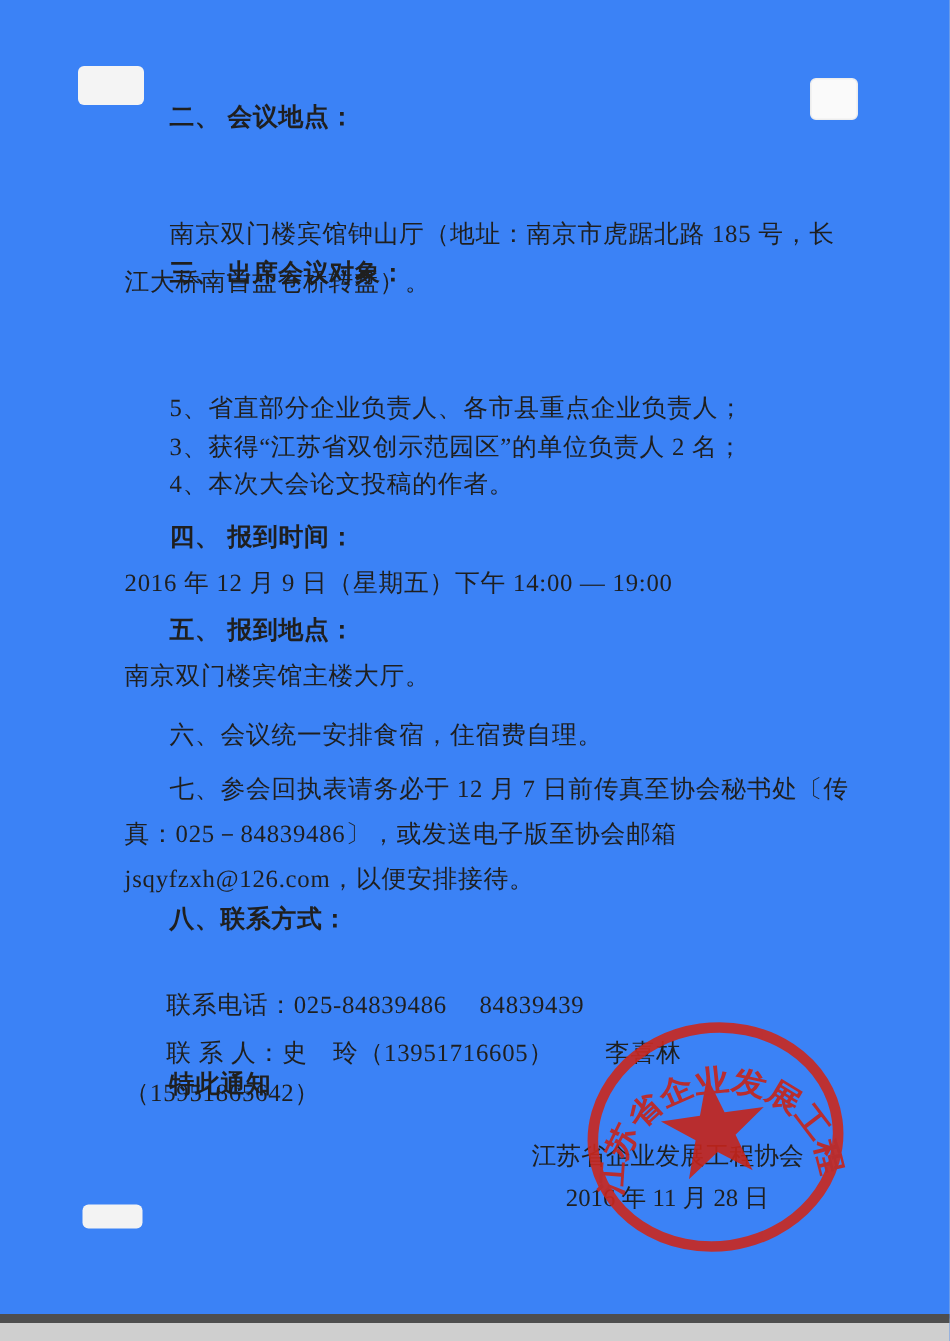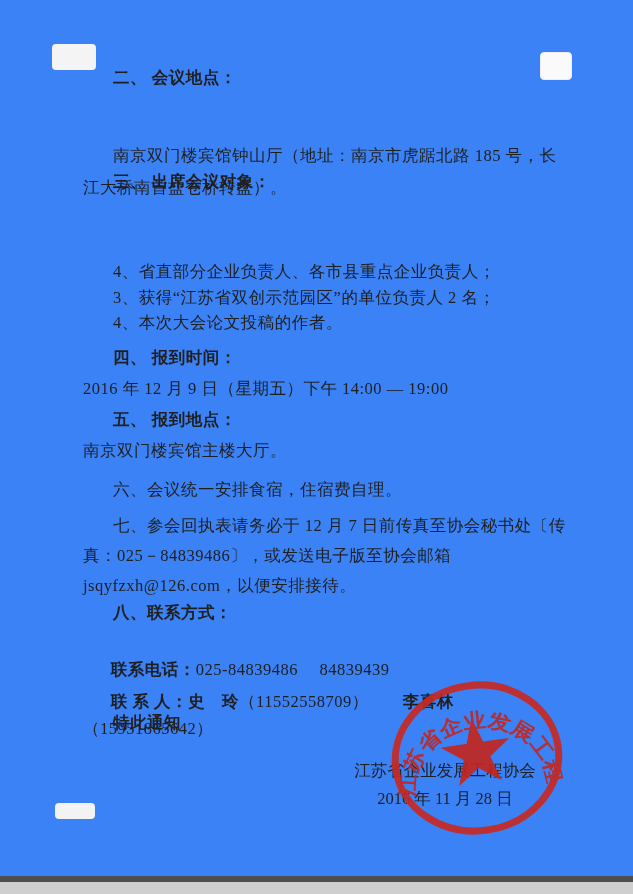--- a/index.html
+++ b/index.html
@@ -22,21 +22,21 @@
   .line{
     position:absolute;left:83px;width:486px;
     font-size:16.5px;line-height:27px;
     letter-spacing:0.5px;
     white-space:pre-wrap;
   }
   .heading{font-weight:700;}
   .indent{text-indent:30px;}
   .lh33{line-height:32px;margin-top:36px;}
   .lh30{line-height:30px;}
-  .bold{font-weight:700;}
+  .bold{font-weight:400;}
   .sign-block{
     position:absolute;left:330px;top:757px;width:230px;
     text-align:center;font-size:16.5px;line-height:28px;
   }
   .seal{
     position:absolute;left:388px;top:678px;width:178px;height:160px;
     transform:rotate(-8deg);
     opacity:0.9;
     pointer-events:none;
   }
@@ -54,42 +54,42 @@
     <div class="artifact a1"></div>
     <div class="artifact a2"></div>
     <div class="artifact a3"></div>
 
     <div class="line heading indent" style="top:64px">二、 会议地点：</div>
 
     <div class="line indent lh33" style="top:104px">南京双门楼宾馆钟山厅（地址：南京市虎踞北路 185 号，长江大桥南首盐仓桥转盘）。</div>
 
     <div class="line heading indent" style="top:168px">三、 出席会议对象：</div>
 
-    <div class="line indent" style="top:258px">4、省直部分企业负责人、各市县重点企业负责人；</div>
+    <div class="line indent" style="top:258px">5、省直部分企业负责人、各市县重点企业负责人；</div>
     <div class="line indent" style="top:284px">3、获得“江苏省双创示范园区”的单位负责人 2 名；</div>
     <div class="line indent" style="top:309px">4、本次大会论文投稿的作者。</div>
 
     <div class="line heading indent" style="top:344px">四、 报到时间：</div>
     <div class="line" style="top:375px">2016 年 12 月 9 日（星期五）下午 14:00 — 19:00</div>
 
     <div class="line heading indent" style="top:406px">五、 报到地点：</div>
     <div class="line indent" style="top:476px">六、会议统一安排食宿，住宿费自理。</div>
 
     <div class="line" style="top:437px">南京双门楼宾馆主楼大厅。</div>
 
     <div class="line indent lh30" style="top:511px">七、参会回执表请务必于 12 月 7 日前传真至协会秘书处〔传真：025－84839486〕，或发送电子版至协会邮箱 jsqyfzxh@126.com，以便安排接待。</div>
 
     <div class="line heading indent" style="top:599px">八、联系方式：</div>
 
     <div class="line indent" style="top:629px">
       <span class="bold">联系电话：</span><span>025-84839486　 84839439</span>
     </div>
 
     <div class="line indent" style="top:661px">
-      <span class="bold">联 系 人：</span><span class="bold">史　玲</span><span>（11552558709）</span><span>　　</span><span class="bold">李喜林</span><span>（15951865642）</span>
+      <span class="bold">联 系 人：</span><span class="bold">史　玲</span><span>（13951716605）</span><span>　　</span><span class="bold">李喜林</span><span>（15951865642）</span>
     </div>
 
     <div class="line heading indent" style="top:709px">特此通知</div>
 
     <div class="sign-block">
       <div>江苏省企业发展工程协会</div>
       <div>2016 年 11 月 28 日</div>
     </div>
 
     <svg class="seal" viewBox="0 0 176 156">

